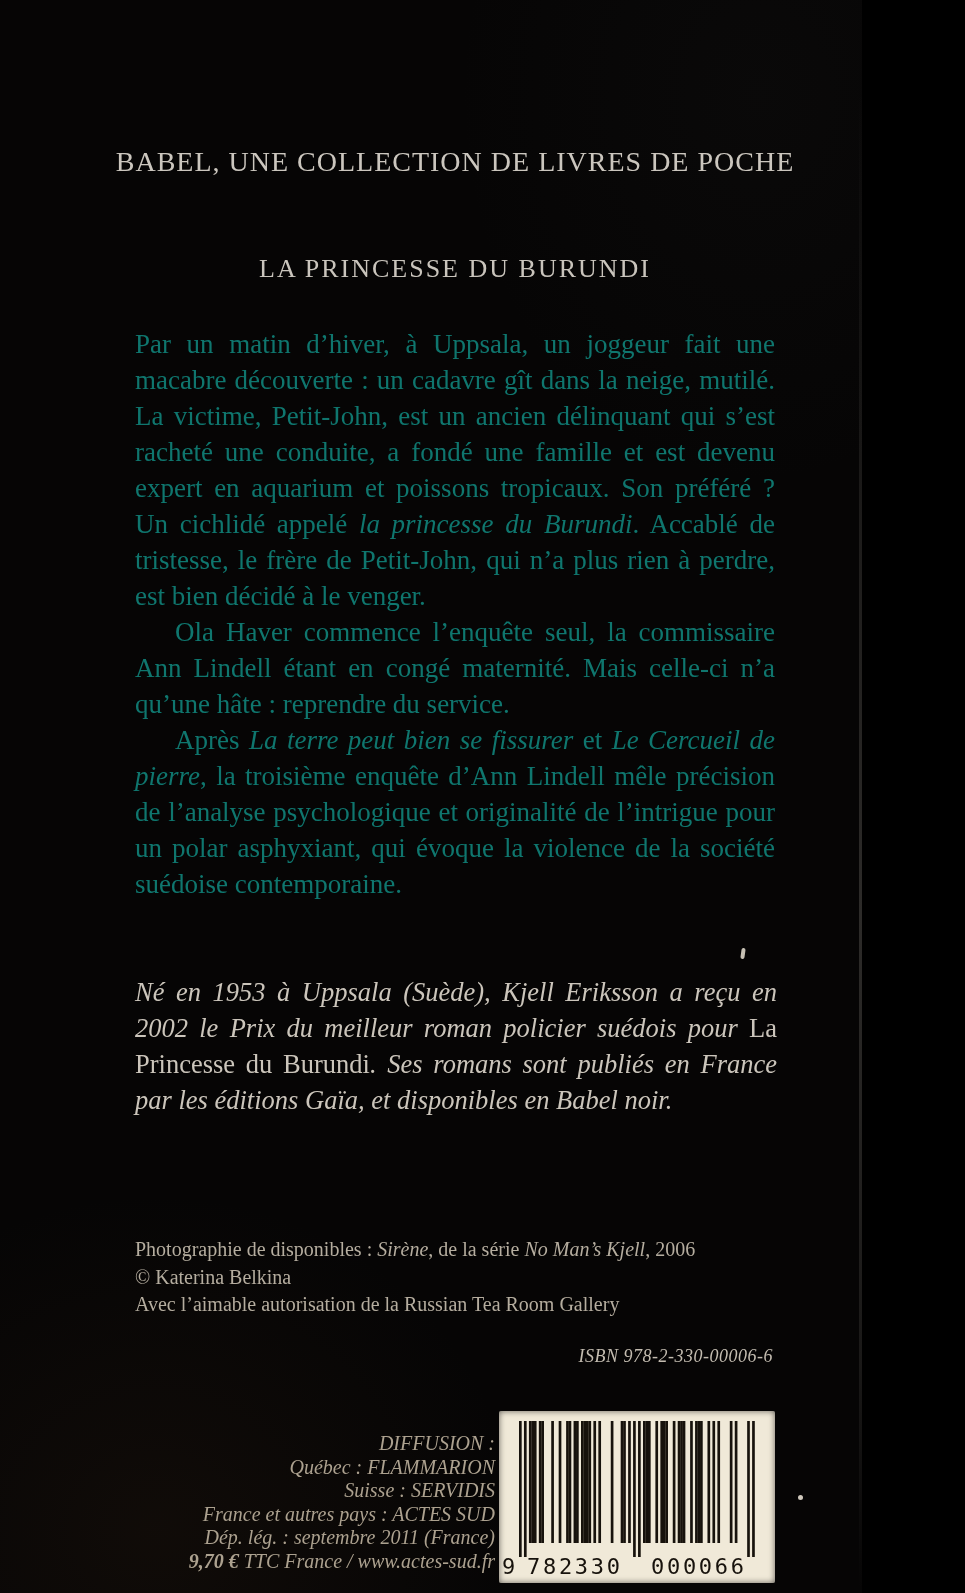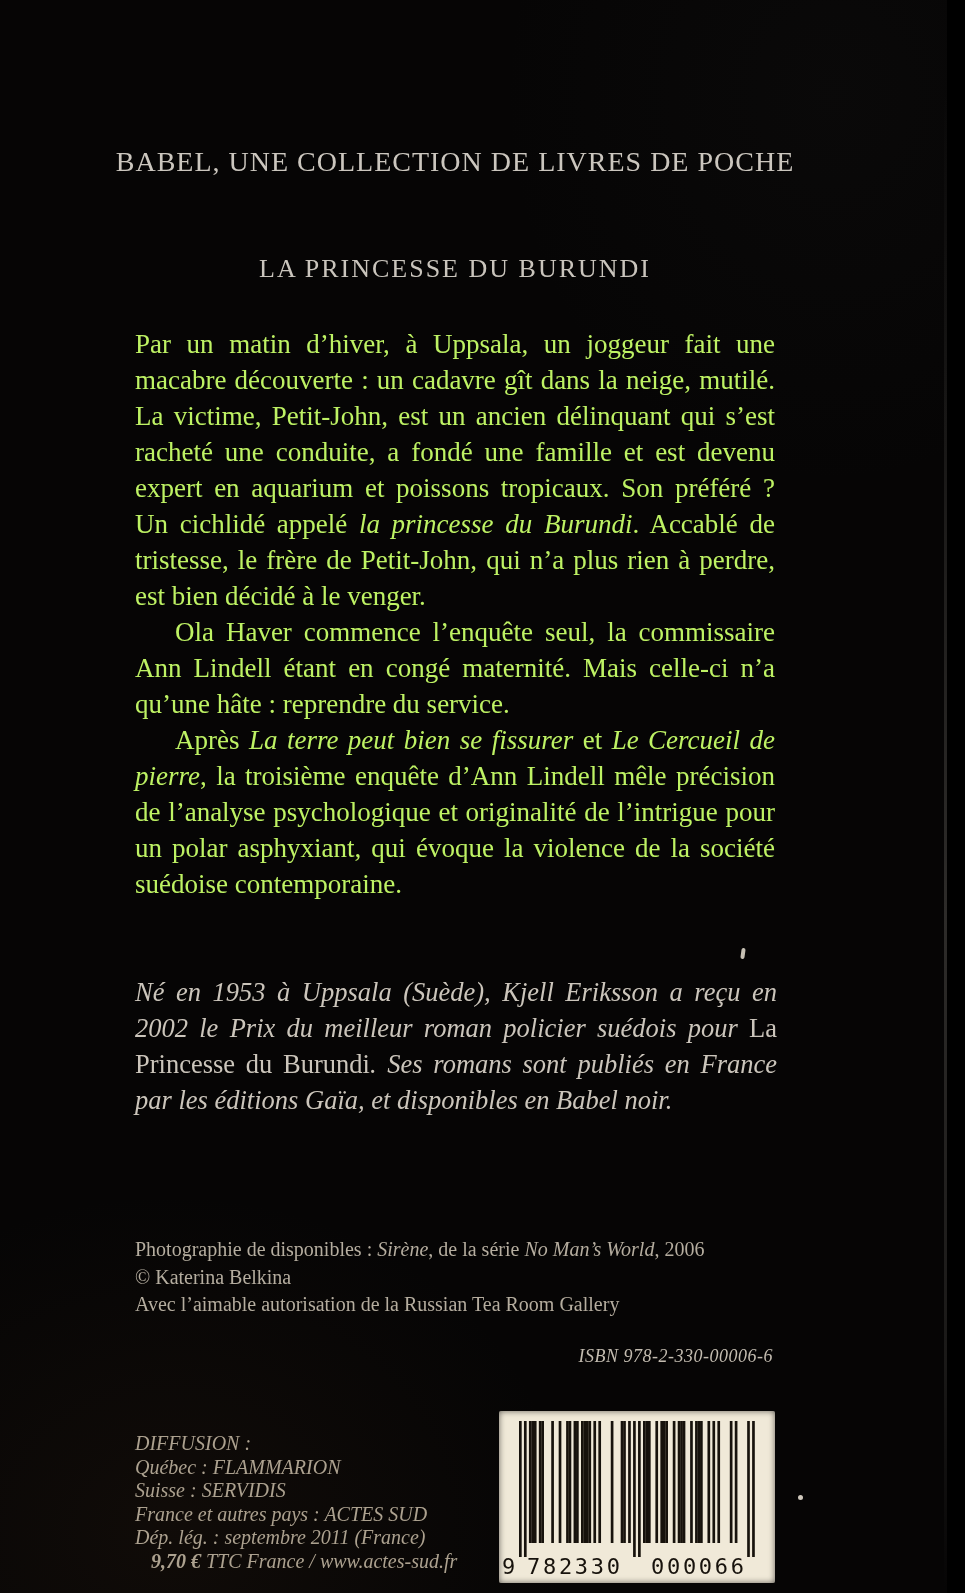--- a/index.html
+++ b/index.html
@@ -1,18 +1,18 @@
 <!DOCTYPE html>
 <html><head>
 <meta charset="utf-8">
 <style>
   html,body{margin:0;padding:0;background:#000;}
   .cover{
     position:relative;
-    width:947px;height:1593px;
+    width:862px;height:1593px;
     background:#060505;
     overflow:hidden;
     font-family:"Liberation Serif","DejaVu Serif",serif;
   }
   .cover::before{
     content:"";position:absolute;inset:0;pointer-events:none;
     background:
       radial-gradient(ellipse 60% 30% at 18% 96%, rgba(70,45,25,0.16), transparent 70%),
       radial-gradient(ellipse 50% 35% at 88% 6%, rgba(60,60,60,0.07), transparent 70%);
   }
@@ -26,21 +26,21 @@
     text-align:center;font-size:28px;letter-spacing:1px;
     color:#cbc6be;white-space:nowrap;
   }
   .book-title{
     position:absolute;left:110px;top:254px;width:690px;
     text-align:center;font-size:26px;letter-spacing:2px;
     color:#c9c4bc;white-space:nowrap;
   }
   .synopsis{
     position:absolute;left:135px;top:326px;width:640px;
-    font-size:27px;line-height:36px;color:#bef264;
+    font-size:27px;line-height:36px;color:#0f766e;
     text-align:justify;
   }
   .synopsis p{margin:0;}
   .synopsis p.indent{text-indent:40px;}
   .author-bio{
     position:absolute;left:135px;top:974px;width:642px;
     font-size:26.5px;line-height:36px;color:#cbc5bb;
     font-style:italic;text-align:justify;
   }
   .credits{
@@ -53,21 +53,21 @@
     letter-spacing:0.5px;color:#c3bcb0;
   }
   .barcode-label{
     position:absolute;left:499px;top:1411px;width:276px;height:172px;
     background:#f0e9d8;border-radius:2px;
     box-shadow:0 0 6px rgba(0,0,0,0.6) inset;
   }
   .bcd{font-family:"DejaVu Sans Mono",monospace;font-size:22px;fill:#17120c;}
   .distribution{
     position:absolute;left:135px;top:1432px;width:360px;
-    font-style:italic;font-size:20px;line-height:23.5px;color:#aca18f;
+    font-style:italic;font-size:20px;line-height:23.5px;color:#aca18f;text-align:right;
   }
   .artifact-dot{
     position:absolute;width:5px;height:5px;border-radius:50%;
     background:#cfc9bd;pointer-events:none;
   }
   .artifact-tick{
     position:absolute;width:4px;height:11px;border-radius:2px;
     background:#c6c0b4;transform:rotate(8deg);pointer-events:none;
   }
 </style>
@@ -86,21 +86,21 @@
     <p><span>Par un matin d’hiver, à Uppsala, un joggeur fait une macabre découverte : un cadavre gît dans la neige, mutilé. La victime, Petit-John, est un ancien délin­quant qui s’est racheté une conduite, a fondé une famille et est devenu expert en aquarium et poissons tropicaux. Son préféré ? Un cichlidé appelé </span><span style="font-style: italic;">la prin­cesse du Burundi</span><span>. Accablé de tristesse, le frère de Petit-John, qui n’a plus rien à perdre, est bien décidé à le venger.</span></p>
     <p class="indent"><span>Ola Haver commence l’enquête seul, la commis­saire Ann Lindell étant en congé maternité. Mais celle-ci n’a qu’une hâte : reprendre du service.</span></p>
     <p class="indent"><span>Après </span><span style="font-style: italic;">La terre peut bien se fissurer</span><span> et </span><span style="font-style: italic;">Le Cercueil de pierre</span><span>, la troisième enquête d’Ann Lindell mêle précision de l’analyse psychologique et originalité de l’intrigue pour un polar asphyxiant, qui évoque la violence de la société suédoise contemporaine.</span></p>
   </div>
 
   <div class="artifact-tick" style="left:741px;top:948px;"></div>
 
   <div class="author-bio"><span style="font-style: italic;">Né en 1953 à Uppsala (Suède), Kjell Eriksson a reçu en 2002 le Prix du meilleur roman policier suédois pour </span><span style="font-style: normal;">La Princesse du Burundi</span><span style="">. Ses romans sont publiés en France par les éditions Gaïa, et disponibles en Babel noir.</span></div>
 
   <div class="credits">
-    <div><span>Photographie de disponibles : </span><span style="font-style: italic;">Sirène</span><span>, de la série </span><span style="font-style: italic;">No Man’s World</span><span>, 2006</span></div>
+    <div><span>Photographie de disponibles : </span><span style="font-style: italic;">Sirène</span><span>, de la série </span><span style="font-style: italic;">No Man’s Kjell</span><span>, 2006</span></div>
     <div>© Katerina Belkina</div>
     <div>Avec l’aimable autorisation de la Russian Tea Room Gallery</div>
   </div>
 
   <div class="isbn">ISBN 978-2-330-00006-6</div>
 
   <div class="barcode-label">
     <svg width="276" height="172" viewBox="0 0 276 172">
       <g id="bars">
           <rect x="20.00" y="10" width="2.68" height="136" fill="#17120c"></rect>

